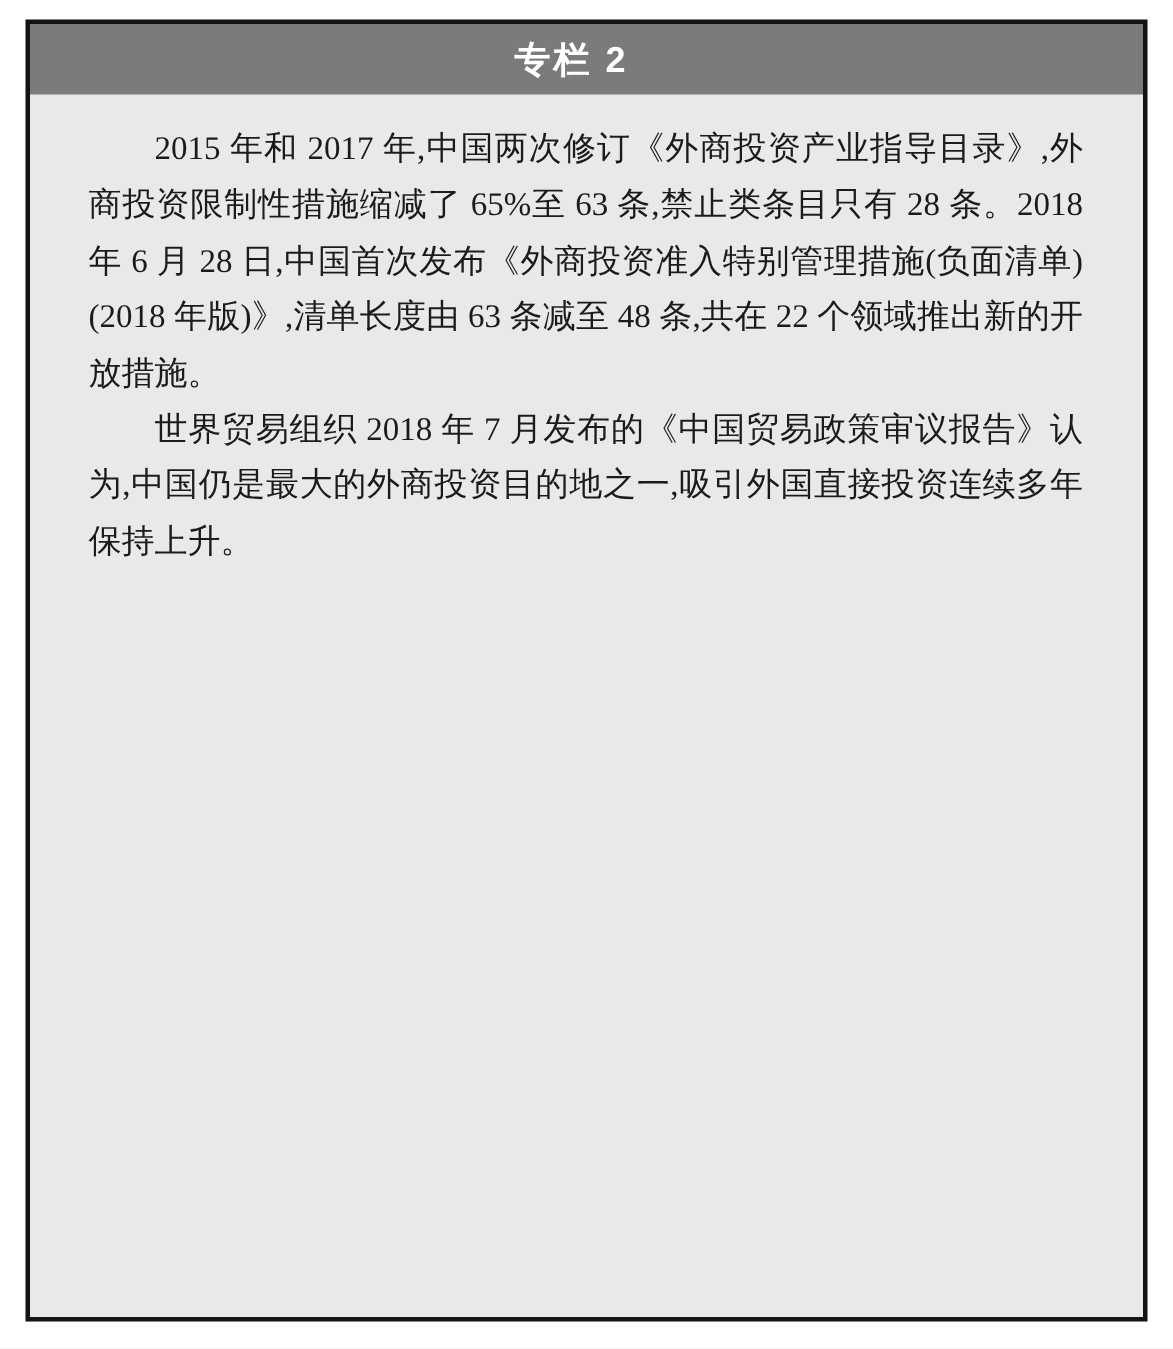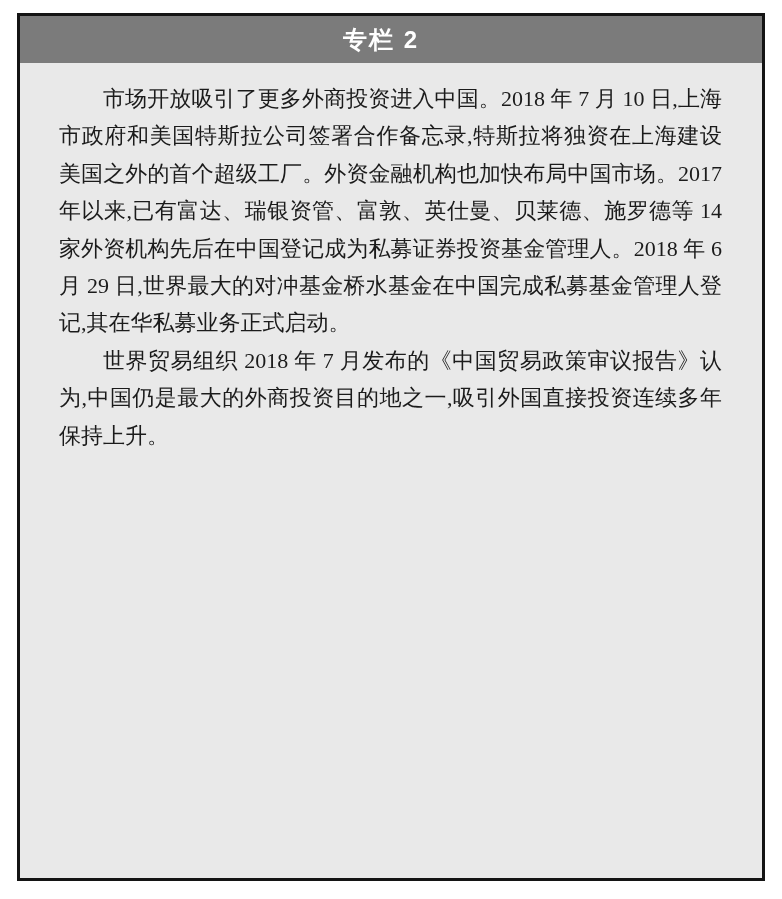--- a/index.html
+++ b/index.html
@@ -53,16 +53,16 @@
   }
 </style>
 </head>
 <body>
 
 <div class="callout-box">
   <div class="box-header">
     <span class="box-label">专栏 2</span>
   </div>
   <div class="box-body">
-    <p>市场开放吸引了更多外商投资进入中国。2018 年 7 月 10 日,上海市政府和美国特斯拉公司签署合作备忘录,特斯拉将独资在上海建设美国之外的首个超级工厂。外资金融机构也加快布局中国市场。2017 年以来,已有富达、瑞银资管、富敦、英仕曼、贝莱德、施罗德等 14 家外资机构先后在中国登记成为私募证券投资基金管理人。2018 年 6 月 29 日,世界最大的对冲基金桥水基金在中国完成私募基金管理人登记,其在华私募业务正式启动。</p>
+    <p>2015 年和 2017 年,中国两次修订《外商投资产业指导目录》,外商投资限制性措施缩减了 65%至 63 条,禁止类条目只有 28 条。2018 年 6 月 28 日,中国首次发布《外商投资准入特别管理措施(负面清单)(2018 年版)》,清单长度由 63 条减至 48 条,共在 22 个领域推出新的开放措施。</p>
     <p>世界贸易组织 2018 年 7 月发布的《中国贸易政策审议报告》认为,中国仍是最大的外商投资目的地之一,吸引外国直接投资连续多年保持上升。</p>
   </div>
 </div>
 
 </body></html>

